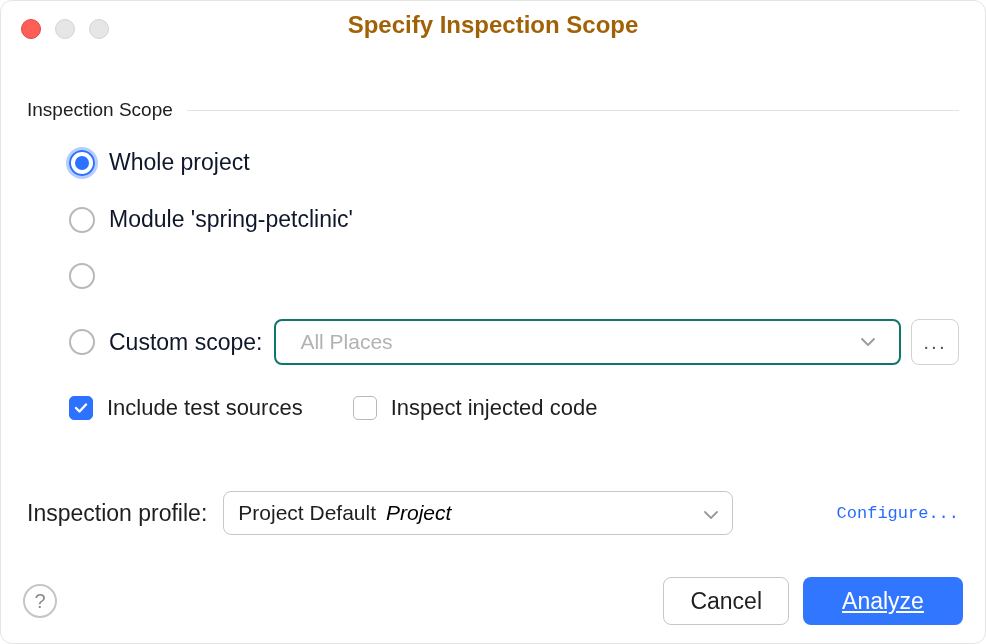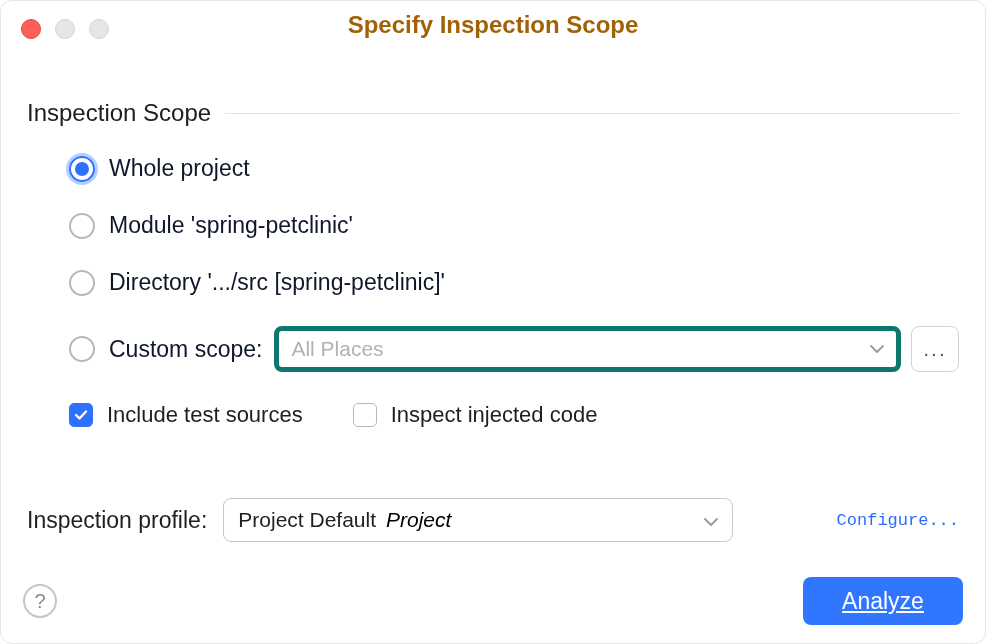--- a/index.html
+++ b/index.html
@@ -50,21 +50,21 @@
   
   .section-header {
     display:flex;
     align-items:center;
     gap:14px;
     margin-top:30px;
     margin-bottom:28px;
   }
   .section-header .label {
     color:#202020;
-    font-size:24px;
+    font-size:19px;
     white-space: nowrap;
   }
   .section-header .rule {
     flex:1;
     height:1px;
     background:#e3e3e3;
   }
 
   
   .radios { padding-left:42px; }
@@ -101,26 +101,26 @@
     border:3px solid rgba(45,114,255,0.35);
   }
 
   .radio-label { font-size:23px; color:#0f172a; }
 
   
   .custom-row { }
   .combo {
     flex:1;
     height:46px;
-    border:5px solid #0f766e;
+    border:2px solid #0f766e;
     border-radius:8px;
     margin-left:12px;
     display:flex;
     align-items:center;
-    padding:0 12px;
+    padding:0 24px;
     background:#fff;
     justify-content:space-between;
   }
   .combo .val { color:#b2b2b2; }
   .combo .chev {
     color:#8e8e8e;
     font-size:16px;
   }
   .ellipsis-btn {
     width:48px; height:46px;
@@ -242,21 +242,20 @@
     <div class="radio-row">
       <div class="radio selected"></div>
       <div class="radio-label">Whole project</div>
     </div>
     <div class="radio-row">
       <div class="radio"></div>
       <div class="radio-label">Module 'spring-petclinic'</div>
     </div>
     <div class="radio-row">
       <div class="radio"></div>
-      <div class="radio-label">Directory '.../src [spring-petclinic]'</div>
     </div>
     <div class="radio-row custom-row">
       <div class="radio"></div>
       <div class="radio-label">Custom scope:</div>
       <div class="combo">
         <span class="val">All Places</span>
         <span class="chev">
           <svg width="14" height="10" viewBox="0 0 14 10">
               <path d="M1 2 L7 8 L13 2" stroke="#9a9a9a" stroke-width="1.8" fill="none" stroke-linecap="round" stroke-linejoin="round"></path>
             </svg>
@@ -297,16 +296,19 @@
     <div class="configure">Configure...</div>
   </div>
 
 </div>
 
 <div class="footer">
   <div class="help">
     <span>?</span>
   </div>
   <div class="spacer"></div>
+  <div class="btn cancel">
+    <span>Cancel</span>
+  </div>
   <div class="btn primary">
     <span>Analyze</span>
   </div>
 </div>
 
 </body></html>

